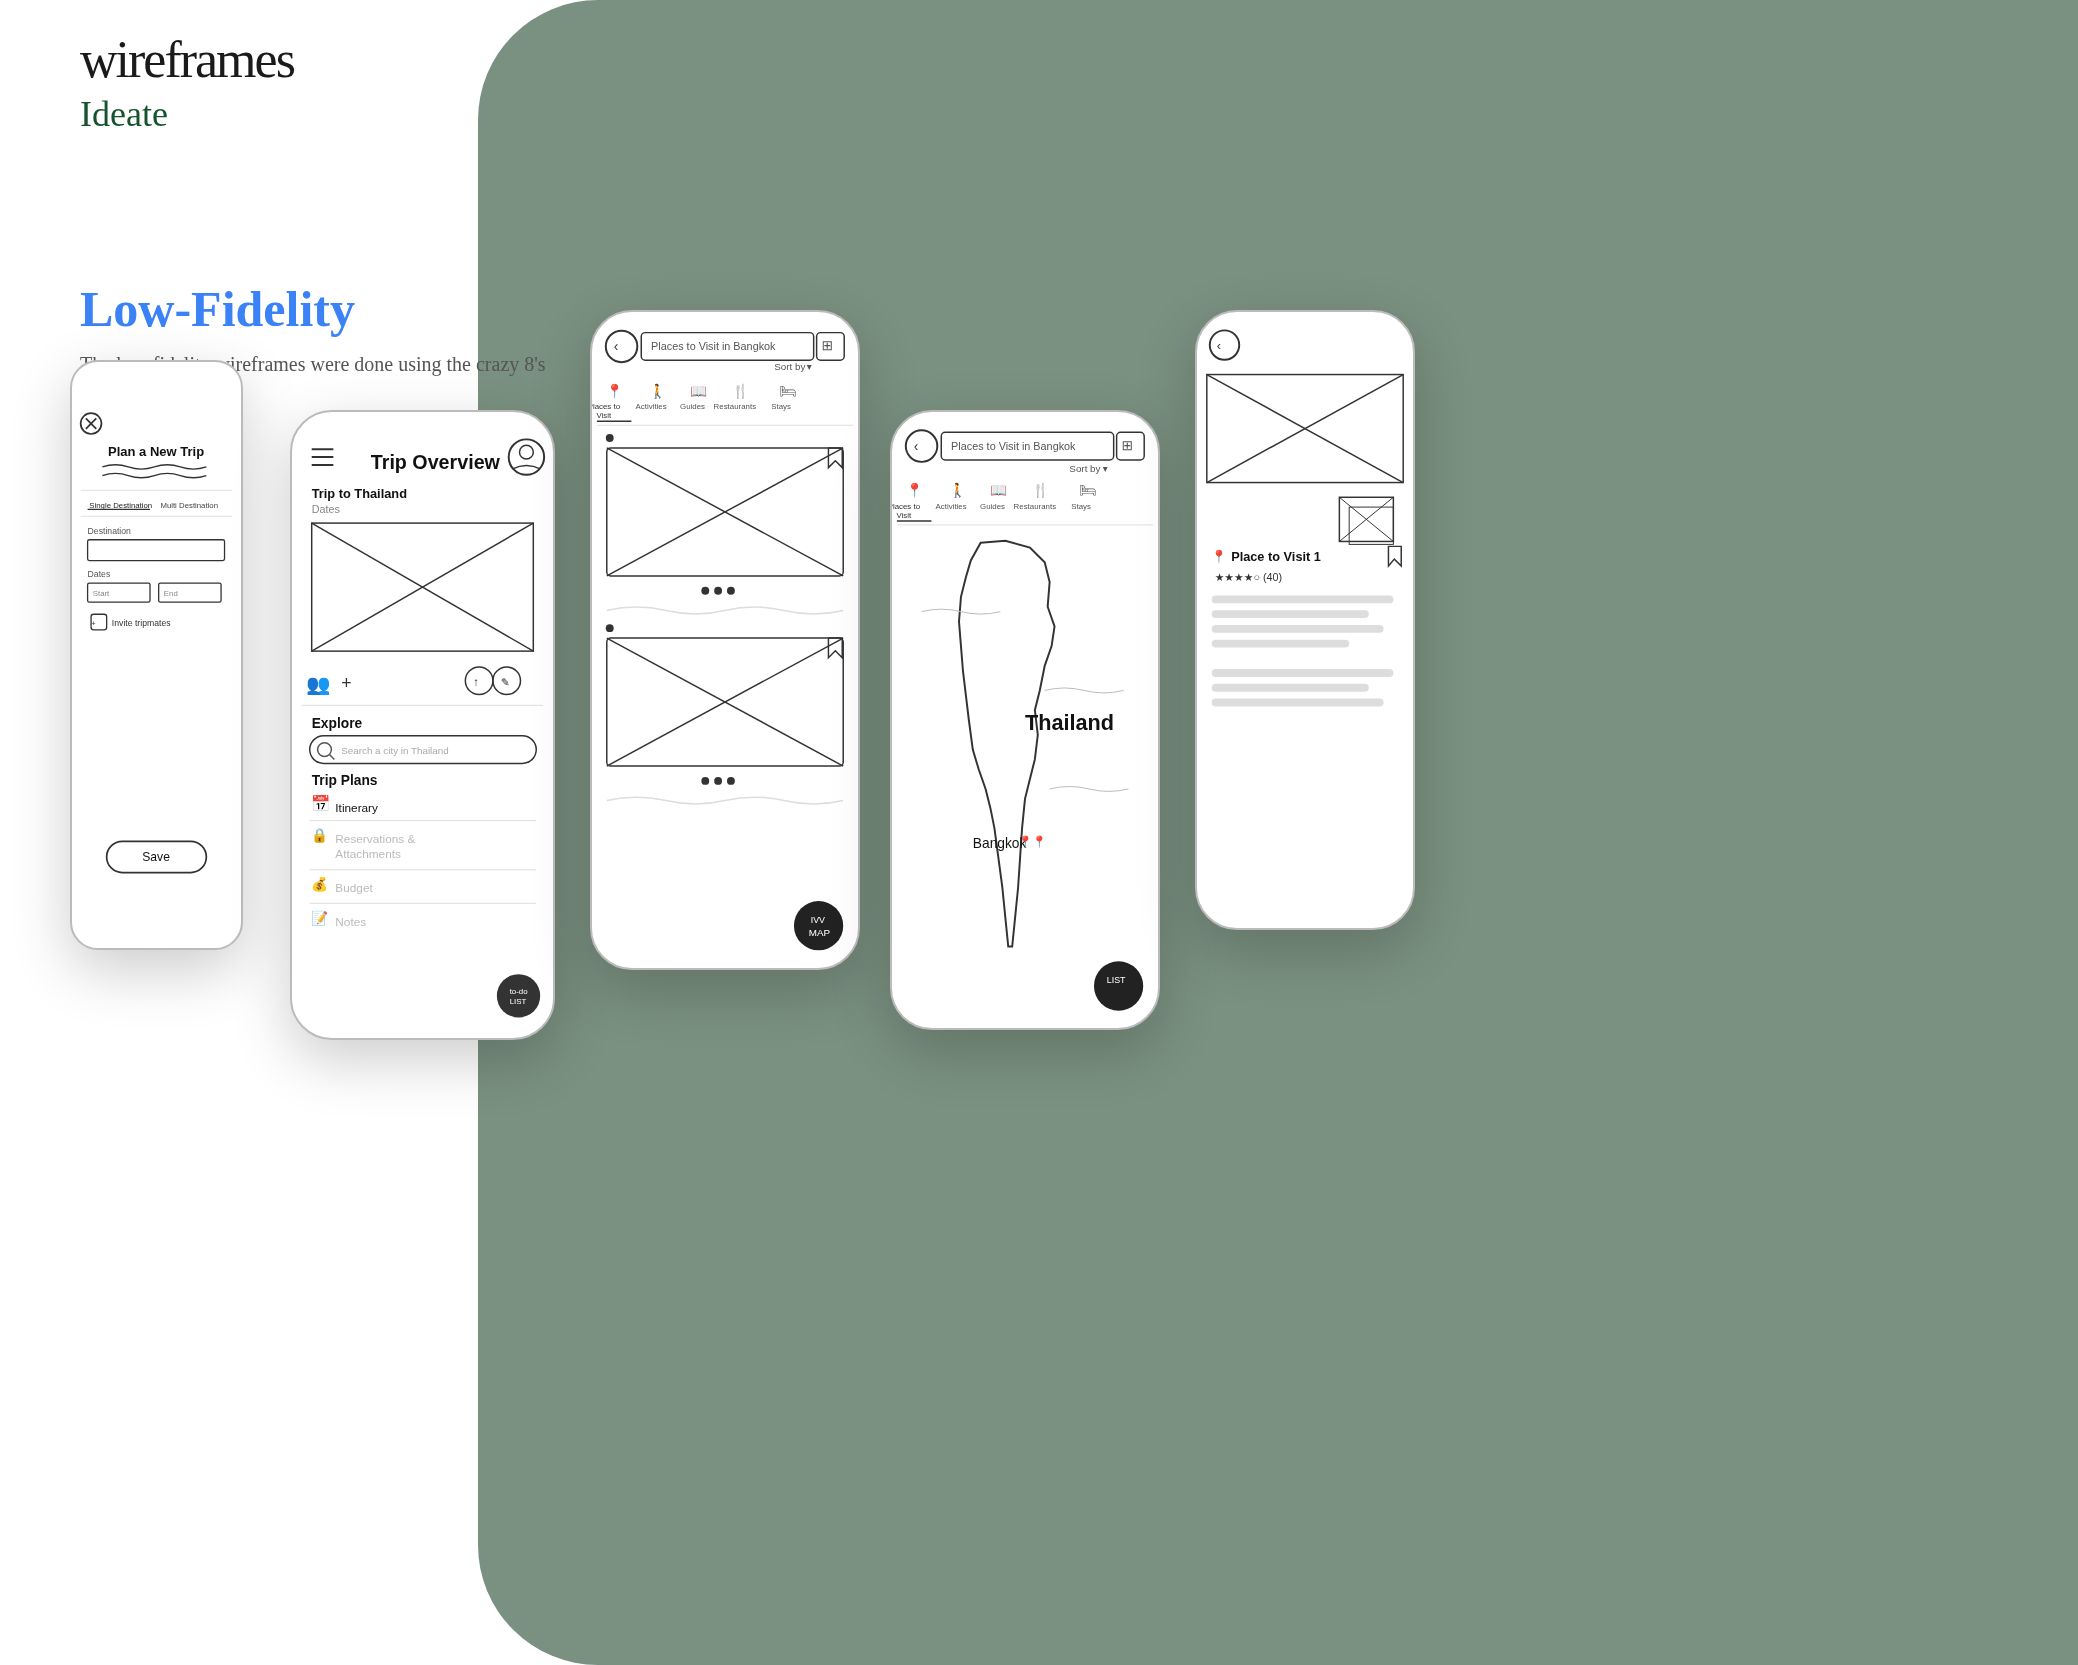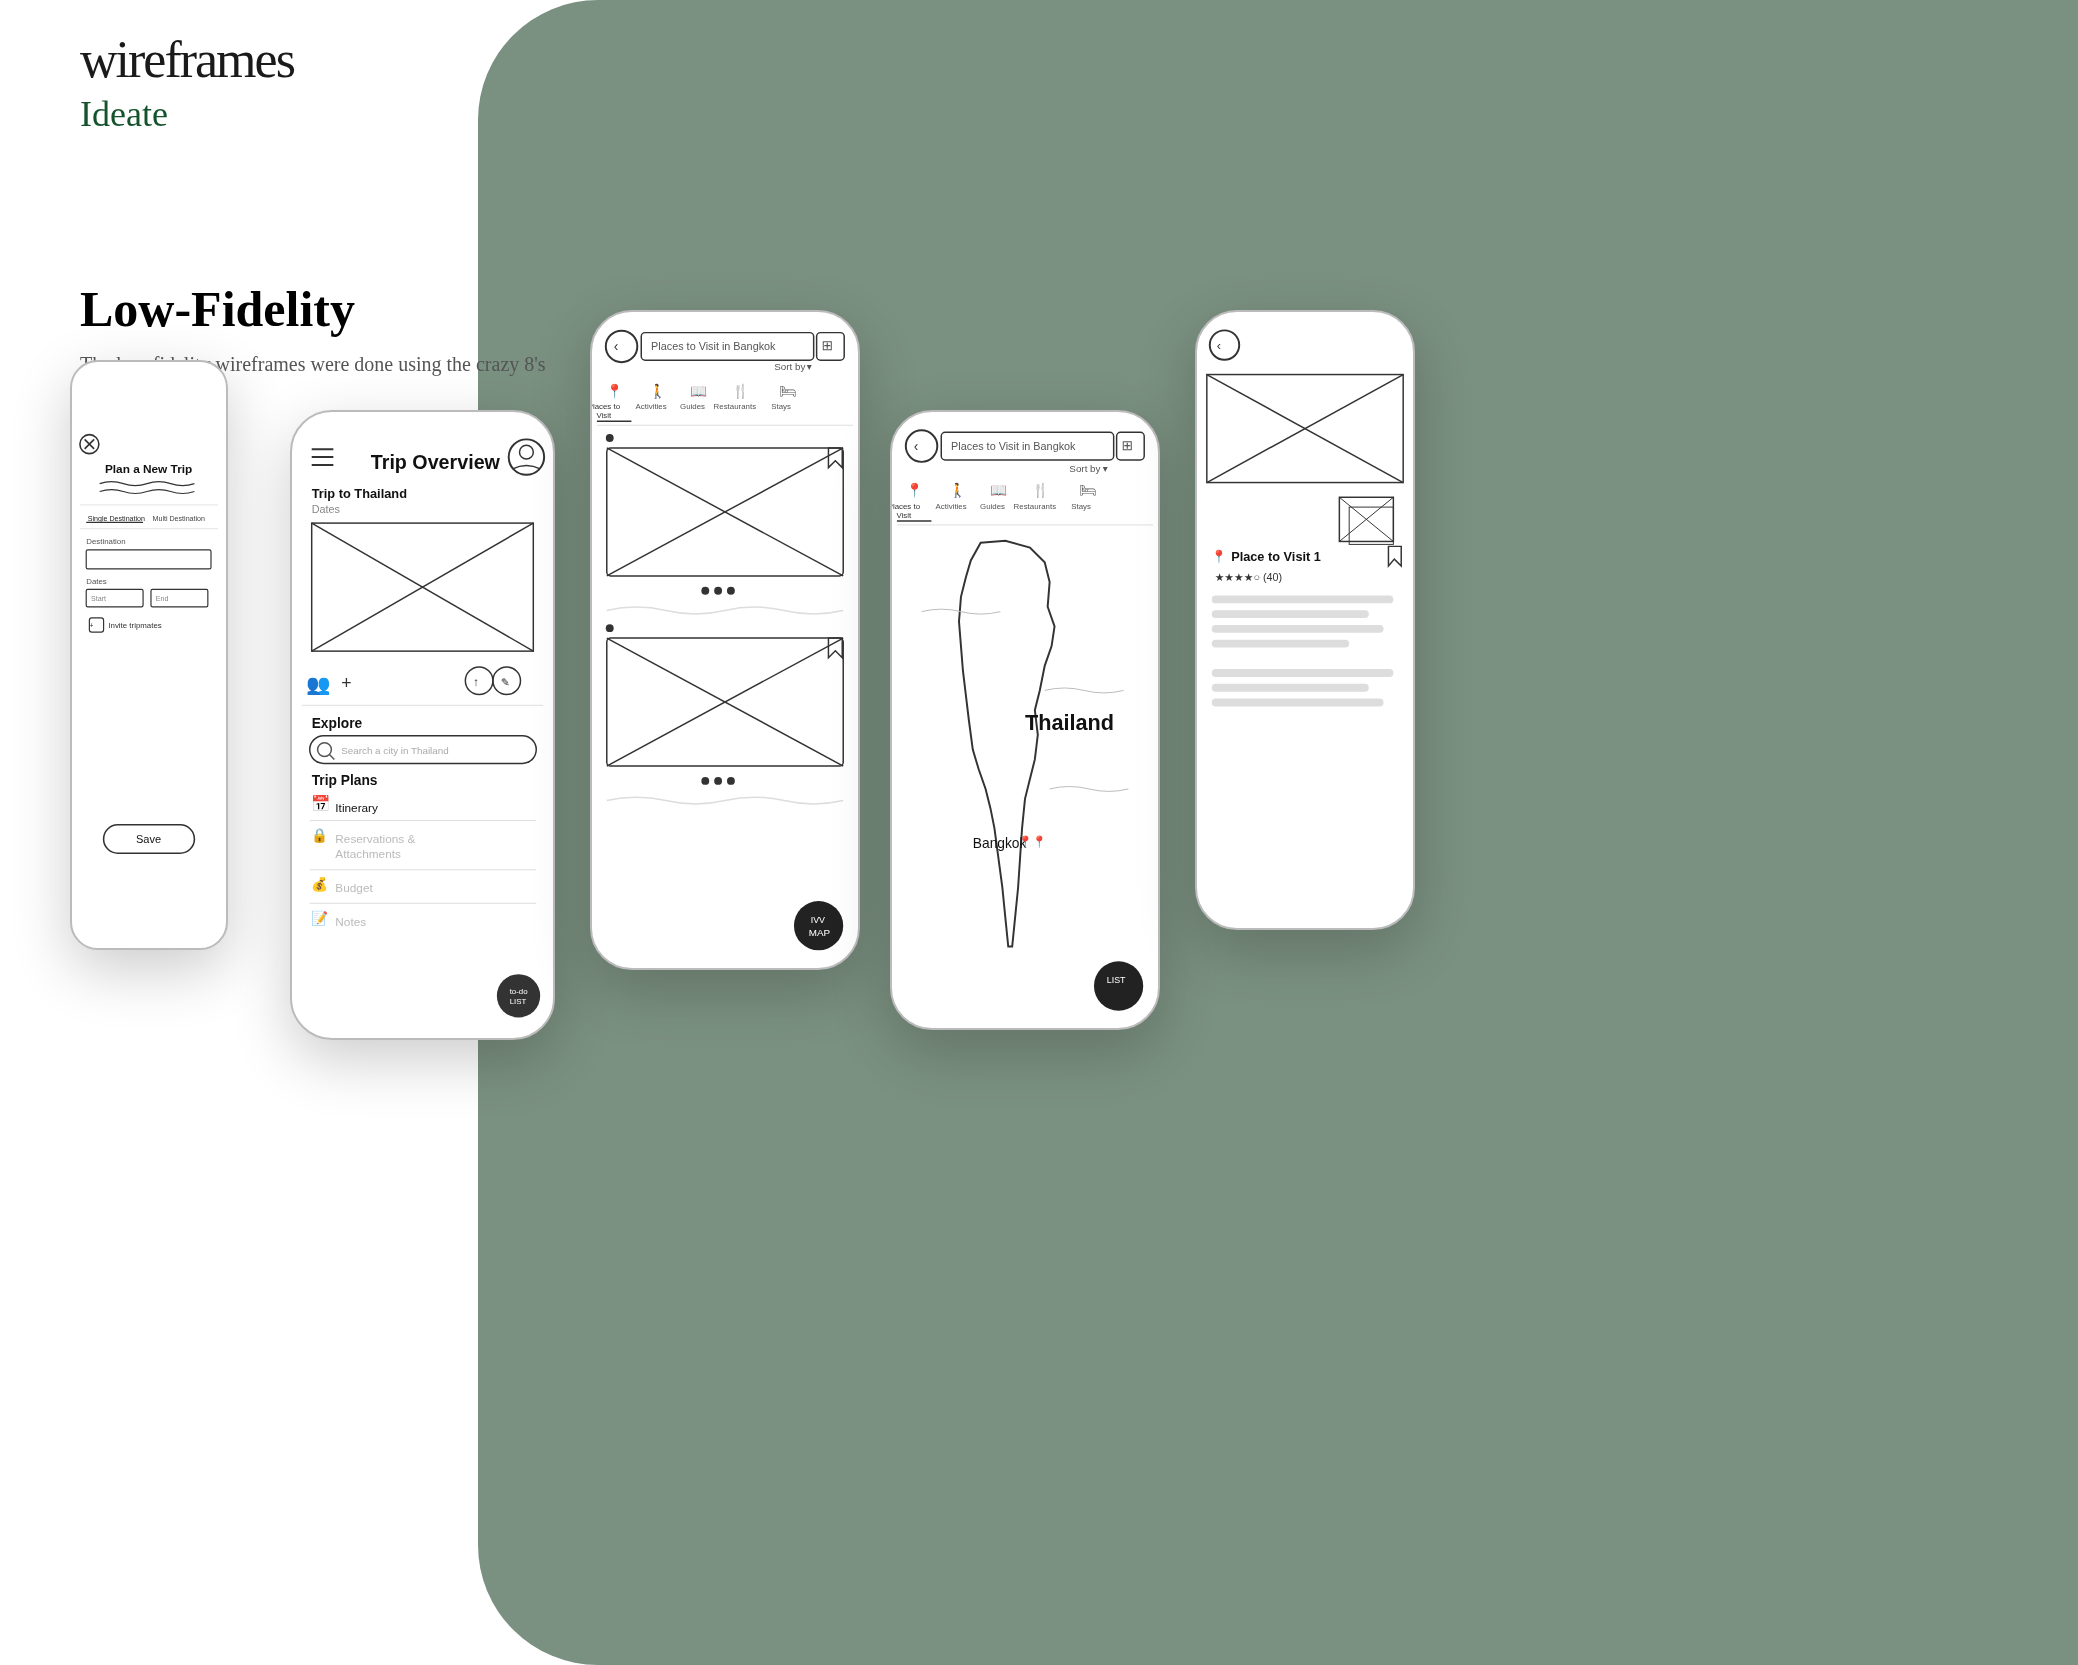--- a/index.html
+++ b/index.html
@@ -102,27 +102,27 @@
 <body>
 
 <div class="green-bg"></div>
 
 <div class="header">
   <div style="font-size:52px;font-weight:400;font-family:Georgia,serif;color:#1a1a1a;letter-spacing:-2px;">wireframes</div>
   <div style="font-size:36px;color:#14532d;font-weight:300;margin-top:4px;">Ideate</div>
 </div>
 
 <div class="low-fi-section">
-  <div style="font-size:50px;font-weight:700;color:#000000;margin-top:120px;">Low-Fidelity</div>
+  <div style="font-size:50px;font-weight:700;color:#3b82f6;margin-top:120px;">Low-Fidelity</div>
   <div style="font-size:20px;color:#555;margin-top:10px;max-width:480px;line-height:1.6;">The low-fidelity wireframes were done using the crazy 8's</div>
 </div>
 
 <div style="position:absolute;top:310px;left:0;right:0;bottom:0;z-index:2;">
 
-  <div class="phone-frame card1" style="left:70px;top:50px;width:158px;height:590px;border-radius:28px;border:2.5px solid #bbb;">
+  <div class="phone-frame card1" style="left:70px;top:50px;width:173px;height:590px;border-radius:28px;border:2.5px solid #bbb;">
     <svg viewBox="0 0 195 590" style="position:absolute;top:0;left:0;width:100%;height:100%;">
 
       <circle cx="22" cy="28" r="12" fill="none" stroke="#333" stroke-width="2"></circle>
       <line x1="16" y1="22" x2="28" y2="34" stroke="#333" stroke-width="2"></line>
       <line x1="28" y1="22" x2="16" y2="34" stroke="#333" stroke-width="2"></line>
 
       <text x="97" y="65" text-anchor="middle" font-size="15" font-weight="bold" font-family="Comic Sans MS, cursive" fill="#111">Plan a New Trip</text>
 
       <path d="M35,78 Q50,73 65,78 Q80,83 95,78 Q110,73 125,78 Q140,83 155,78" fill="none" stroke="#333" stroke-width="1.5"></path>
       <path d="M35,88 Q50,83 65,88 Q80,93 95,88 Q110,83 125,88 Q140,93 155,88" fill="none" stroke="#333" stroke-width="1.5"></path>

